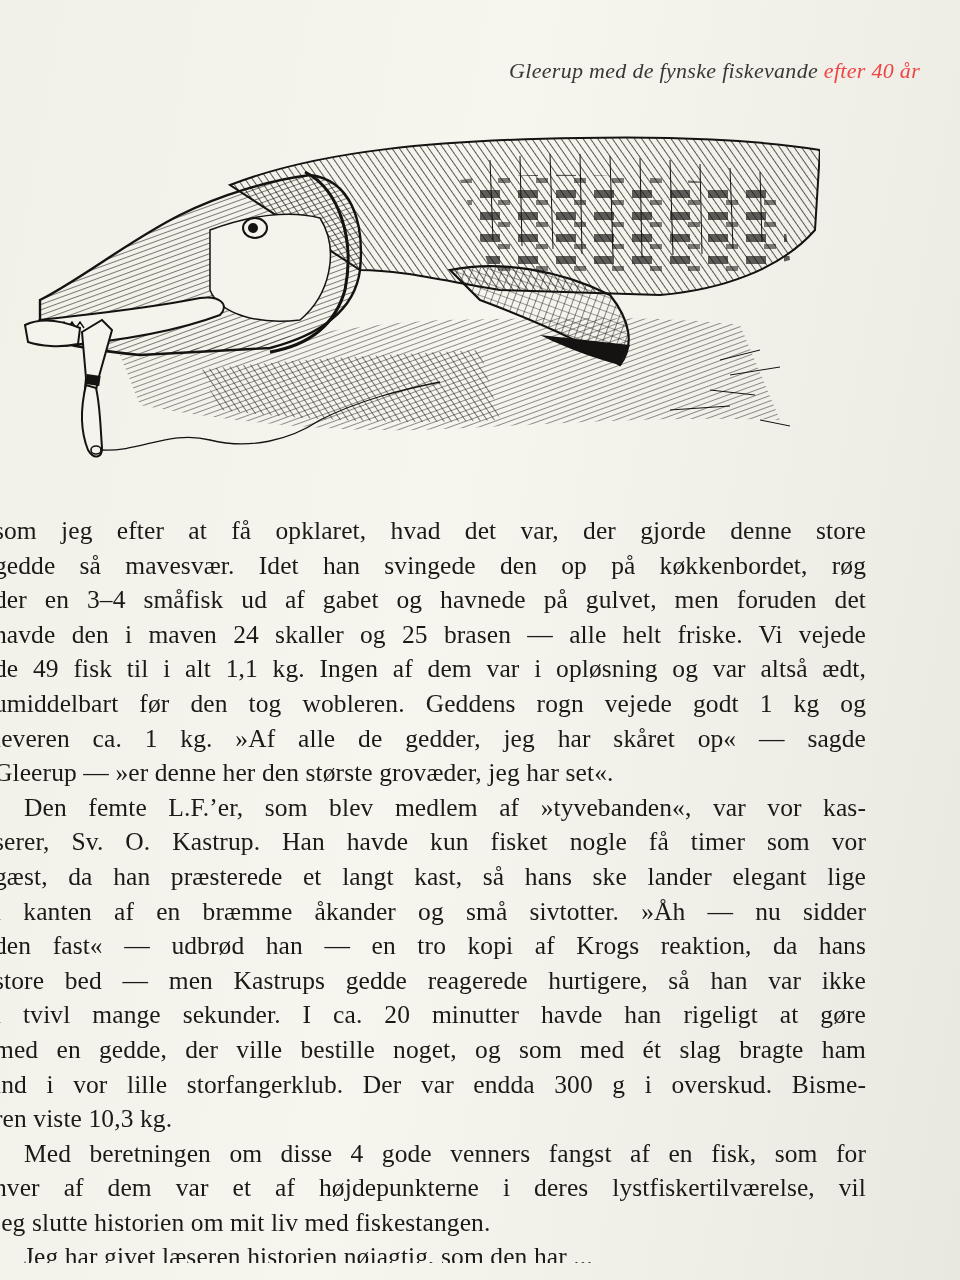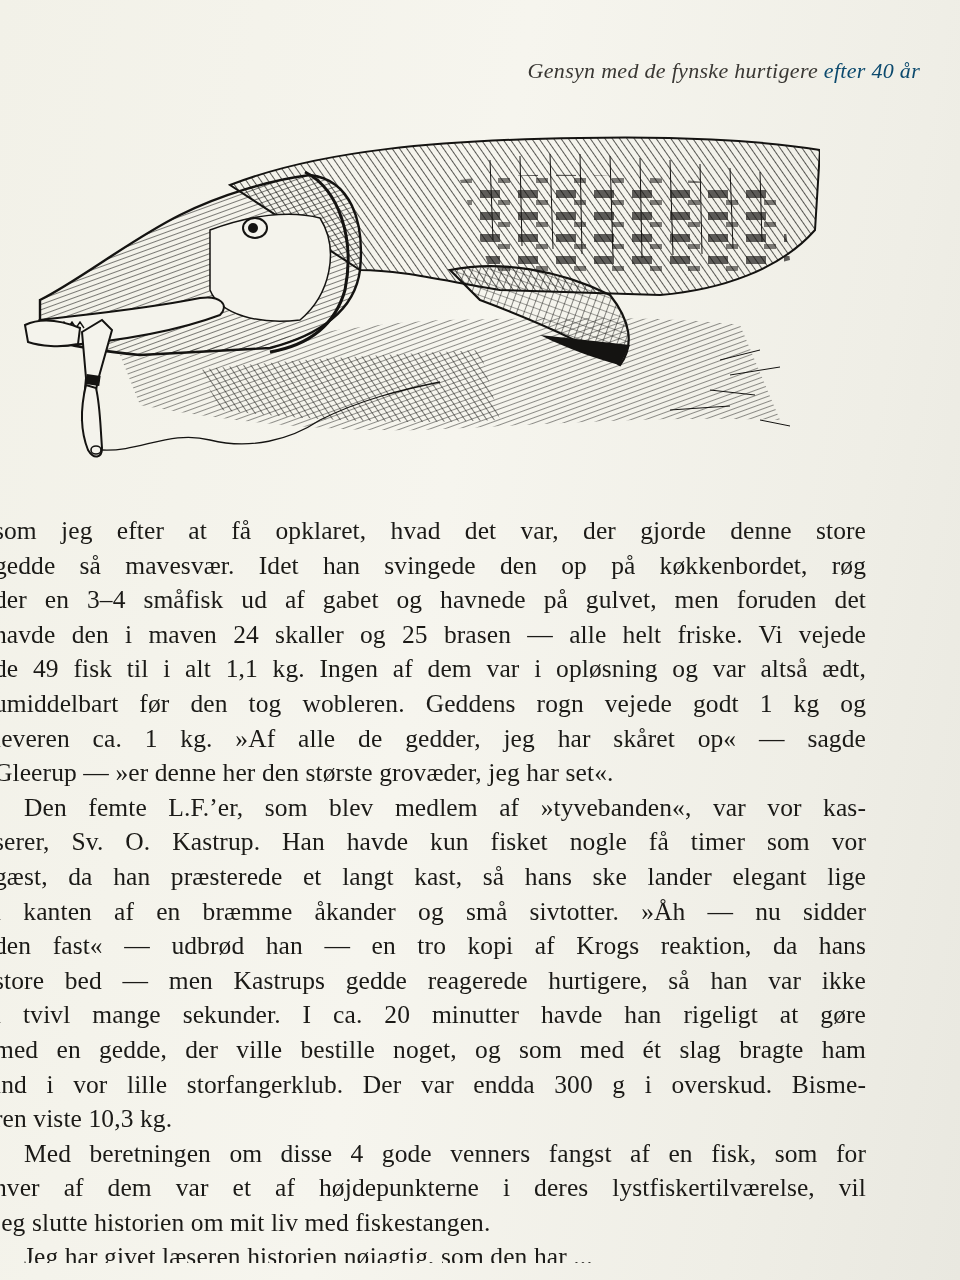--- a/index.html
+++ b/index.html
@@ -23,21 +23,21 @@
     position: absolute;
     top: 58px;
     right: 40px;
     font-style: italic;
     font-size: 22px;
     letter-spacing: 0.3px;
     color: #3a3834;
     white-space: nowrap;
   }
   .running-header .faded {
-    color: #0c4a6e;
+    color: #ef4444;
   }
   .illustration {
     position: absolute;
     left: 20px;
     top: 120px;
     width: 800px;
     height: 360px;
   }
   .body-text {
     position: absolute;
@@ -65,21 +65,21 @@
   .line.cut {
     clip-path: inset(0 0 12px 0);
   }
 </style>
 </head>
 <body>
 
 <div class="page">
 
   <div class="running-header">
-    <span>Gensyn med de fynske hurtigere </span><span class="faded">efter 40 år</span>
+    <span>Gleerup med de fynske fiskevande </span><span class="faded">efter 40 år</span>
   </div>
 
   <svg class="illustration" viewBox="0 0 800 360" xmlns="http://www.w3.org/2000/svg">
     <defs>
       <pattern id="hatch" width="6" height="6" patternUnits="userSpaceOnUse" patternTransform="rotate(-35)">
         <line x1="0" y1="0" x2="0" y2="6" stroke="#141311" stroke-width="1.4"></line>
       </pattern>
       <pattern id="hatch2" width="5" height="5" patternUnits="userSpaceOnUse" patternTransform="rotate(70)">
         <line x1="0" y1="0" x2="0" y2="5" stroke="#141311" stroke-width="1.1"></line>
       </pattern>

